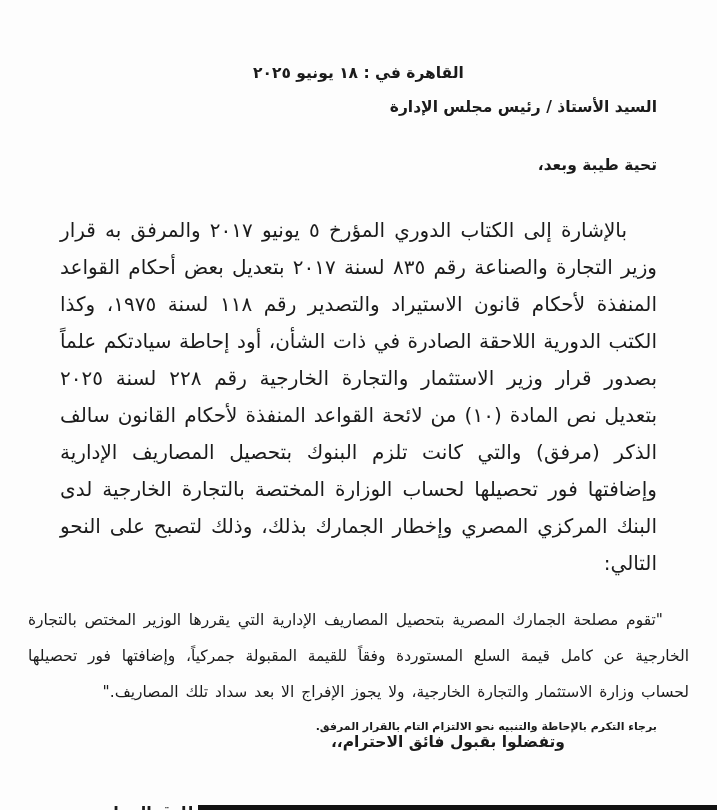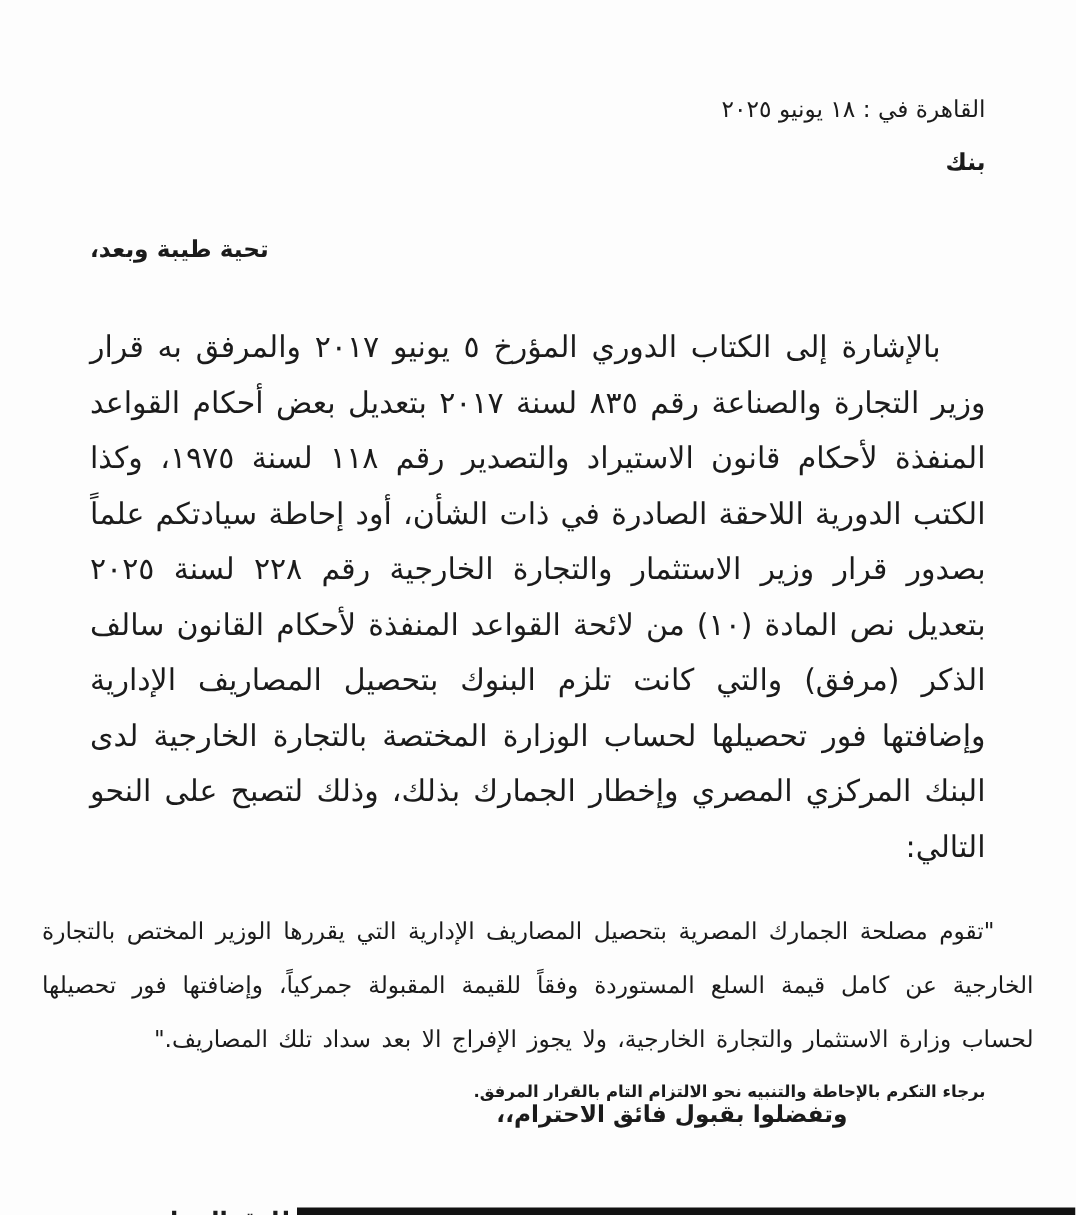--- a/index.html
+++ b/index.html
@@ -17,42 +17,42 @@
   }
   .page {
     direction: rtl;
     padding: 64px 60px 0 60px;
     box-sizing: border-box;
     width: 100%;
     height: 100%;
     position: relative;
   }
   .date-line {
-    text-align: right;
-    font-weight: normal;
+    text-align: center;
+    font-weight: bold;
     font-size: 15.5px;
     letter-spacing: 0.2px;
   }
   .recipient-title {
     margin-top: 16px;
     font-weight: bold;
     font-size: 15.5px;
     text-align: right;
   }
   .recipient-org {
     margin-top: 17px;
     font-weight: bold;
     font-size: 15.5px;
     text-align: right;
   }
   .greeting {
     margin-top: 40px;
     font-weight: bold;
     font-size: 15.5px;
-    text-align: left;
+    text-align: right;
   }
   .body-paragraph {
     margin-top: 38px;
     font-size: 20px;
     line-height: 37px;
     text-align: justify;
     text-align-last: right;
     text-indent: 30px;
     word-spacing: 1px;
   }
@@ -96,22 +96,22 @@
     background: #121212;
   }
 </style>
 </head>
 <body>
 
 <div class="page">
 
   <div class="date-line">القاهرة في : ١٨ يونيو ٢٠٢٥</div>
 
+  <div class="recipient-title">السيد الأستاذ / رئيس مجلس الإدارة</div>
 
-  <div class="recipient-org">بنك</div>
 
   <div class="greeting">تحية طيبة وبعد،</div>
 
   <div class="body-paragraph">بالإشارة إلى الكتاب الدوري المؤرخ ٥ يونيو ٢٠١٧ والمرفق به قرار وزير التجارة والصناعة رقم ٨٣٥ لسنة ٢٠١٧ بتعديل بعض أحكام القواعد المنفذة لأحكام قانون الاستيراد والتصدير رقم ١١٨ لسنة ١٩٧٥، وكذا الكتب الدورية اللاحقة الصادرة في ذات الشأن، أود إحاطة سيادتكم علماً بصدور قرار وزير الاستثمار والتجارة الخارجية رقم ٢٢٨ لسنة ٢٠٢٥ بتعديل نص المادة (١٠) من لائحة القواعد المنفذة لأحكام القانون سالف الذكر (مرفق) والتي كانت تلزم البنوك بتحصيل المصاريف الإدارية وإضافتها فور تحصيلها لحساب الوزارة المختصة بالتجارة الخارجية لدى البنك المركزي المصري وإخطار الجمارك بذلك، وذلك لتصبح على النحو التالي:</div>
 
   <div class="quote-paragraph">"تقوم مصلحة الجمارك المصرية بتحصيل المصاريف الإدارية التي يقررها الوزير المختص بالتجارة الخارجية عن كامل قيمة السلع المستوردة وفقاً للقيمة المقبولة جمركياً، وإضافتها فور تحصيلها لحساب وزارة الاستثمار والتجارة الخارجية، ولا يجوز الإفراج الا بعد سداد تلك المصاريف."</div>
 
   <div class="closing-request">برجاء التكرم بالإحاطة والتنبيه نحو الالتزام التام بالقرار المرفق.</div>
 
   <div class="closing-salutation">وتفضلوا بقبول فائق الاحترام،،</div>

